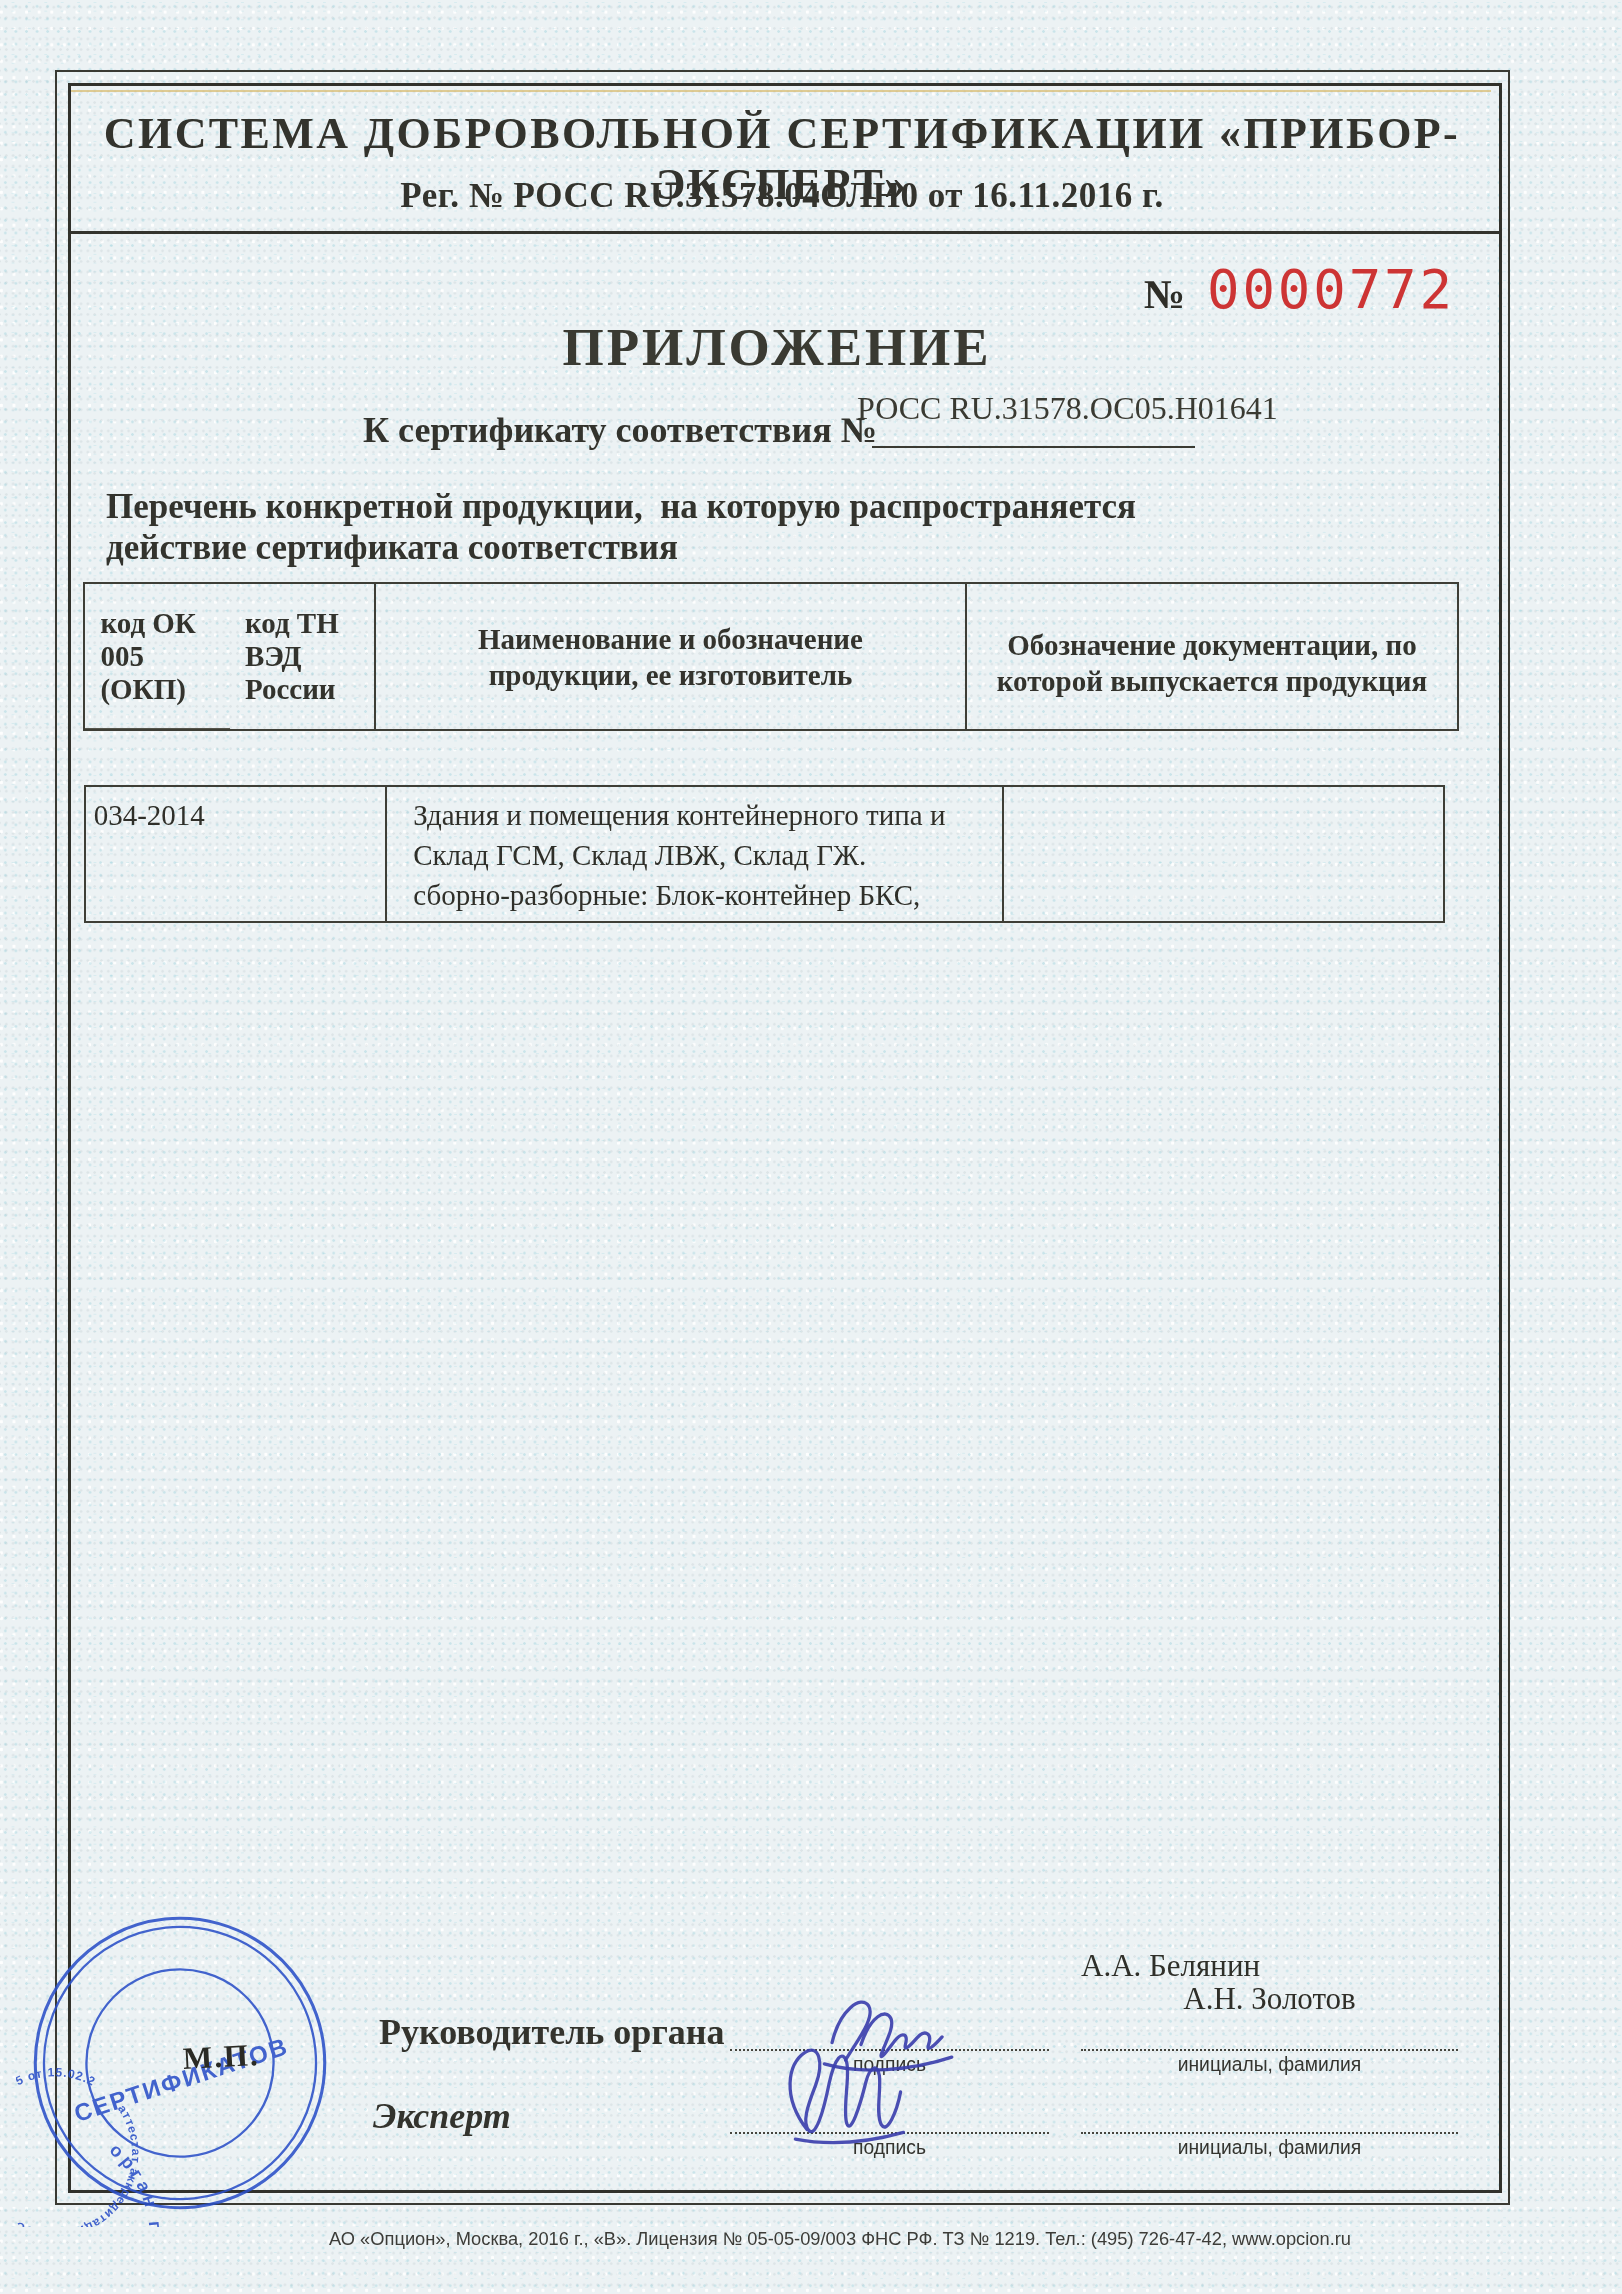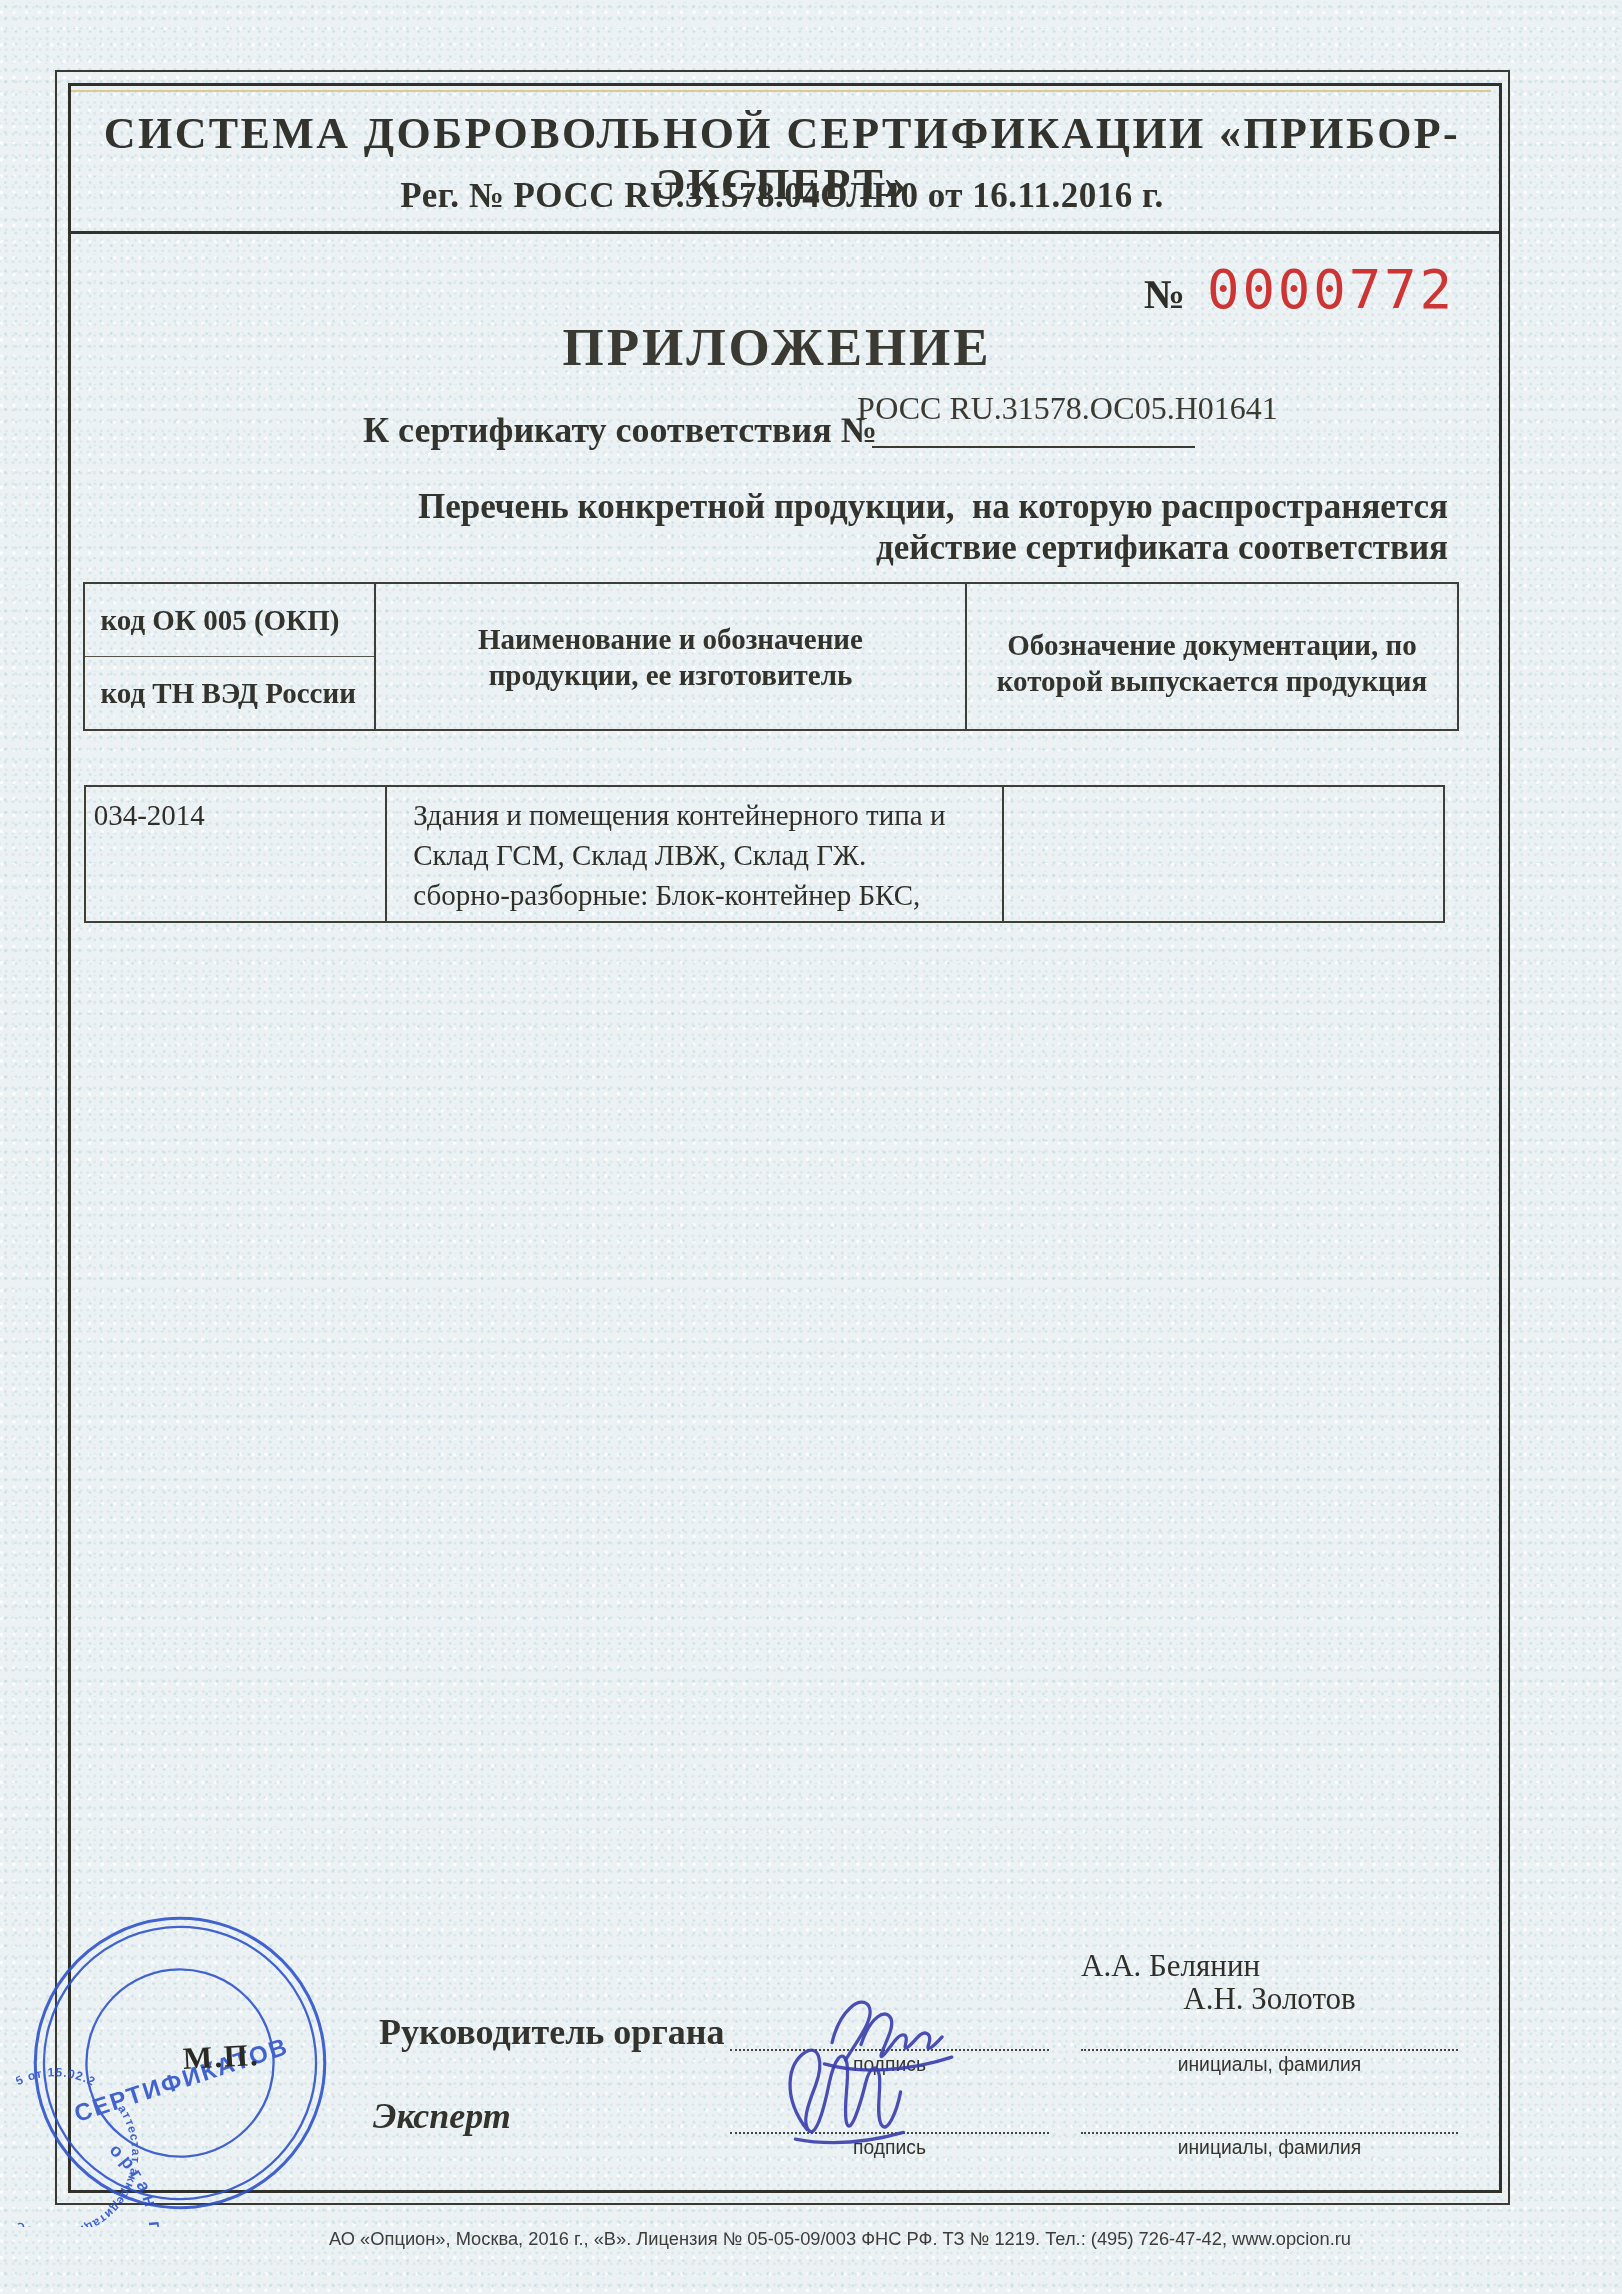--- a/index.html
+++ b/index.html
@@ -34,27 +34,27 @@
   
   .doc-no{left:1144px;top:270px;font-size:41px;font-weight:700;color:#2e2e28;}
   .doc-no-val{left:1207px;top:263px;font-size:54px;line-height:54px;
     font-family:"DejaVu Sans Mono",monospace;color:#cd3434;letter-spacing:2.9px;}
   .doc-title{left:106px;top:317px;width:1342px;text-align:center;
     font-size:53px;font-weight:700;letter-spacing:2.9px;color:#3a3a32;}
   .cert-label{left:363px;top:409px;font-size:36px;font-weight:700;color:#33332d;}
   .cert-value{left:857px;top:390px;font-size:32px;color:#3a3a32;}
   .cert-underline{left:872px;top:446px;width:323px;height:1.9px;background:#3a3a32;}
 
-  .subtitle{left:106px;top:486px;width:1342px;text-align:right;
+  .subtitle{left:106px;top:486px;width:1342px;text-align:left;
     font-size:35px;font-weight:700;line-height:41px;color:#33332d;white-space:pre-wrap;}
 
   
   .thead-box{left:83px;top:582px;width:1372px;height:145px;border:2.9px solid #3e3e36;display:flex;}
   .tbody-box{left:84px;top:785px;width:1357px;height:134px;border:2.9px solid #3e3e36;display:flex;}
-  .thead-box .c1{width:289px;border-right:2.9px solid #3e3e36;display:flex;flex-direction:column;}
+  .thead-box .c1{width:289px;border-right:2.9px solid #3e3e36;display:flex;flex-direction:row;}
   .thead-box .c2{width:589px;border-right:2.9px solid #3e3e36;display:flex;align-items:center;justify-content:center;}
   .thead-box .c3{flex:1;display:flex;align-items:center;justify-content:center;margin-top:12px;}
   .thead-box .half{flex:1;display:flex;align-items:center;padding-left:15.4px;
     font-size:29px;font-weight:700;color:#33332d;}
   .thead-box .half.top{border-bottom:1.9px solid #55554c;}
   .th-text{font-size:29px;font-weight:700;text-align:center;line-height:36px;color:#33332d;}
   .thead-box .c2 .th-text{max-width:425px;}
   .thead-box .c3 .th-text{max-width:444px;}
   .tbody-box .c1{width:286px;border-right:2.9px solid #3e3e36;padding:7.7px 5.8px 0 7.7px;font-size:29px;}
   .tbody-box .c2{width:589px;border-right:2.9px solid #3e3e36;padding:7.7px 0 0 9.7px;margin-left:16px;}

